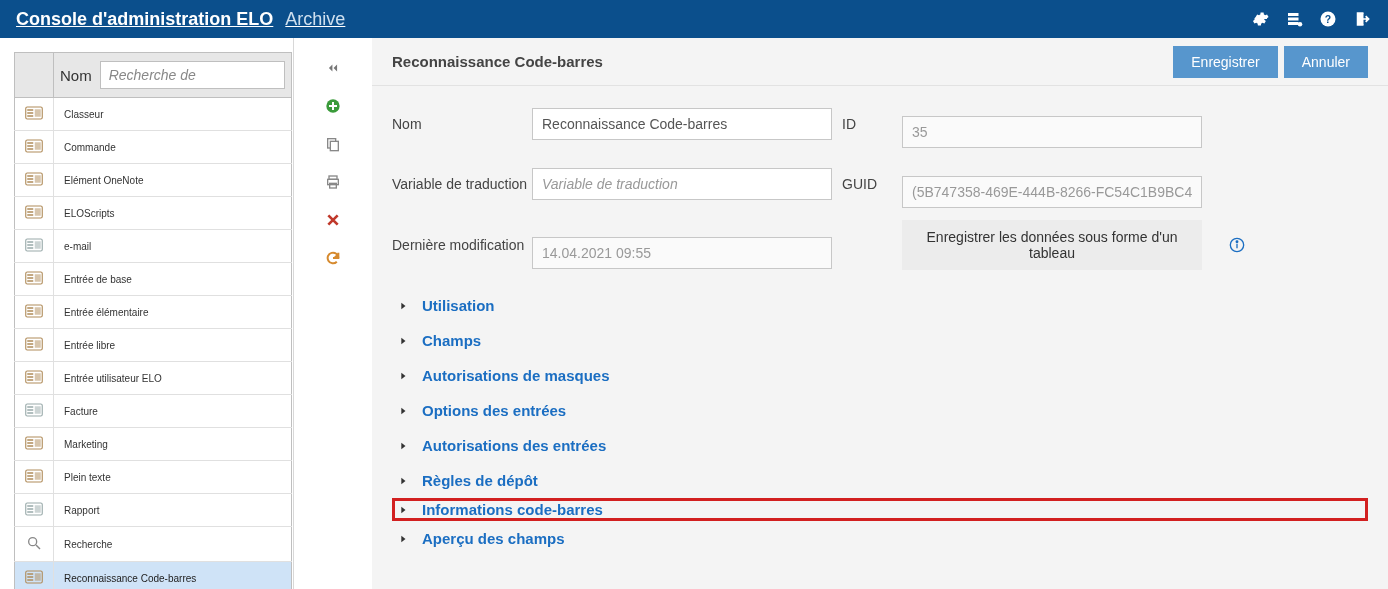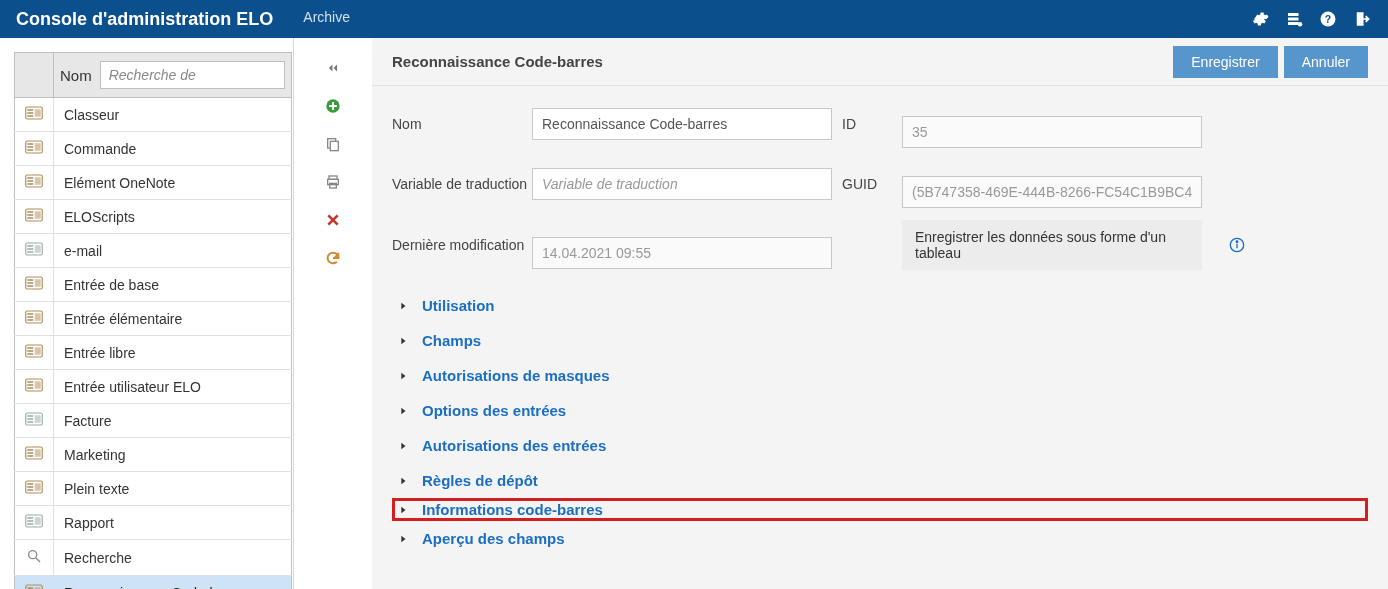--- a/index.html
+++ b/index.html
@@ -15,23 +15,23 @@
   
   .topbar {
     background: #0b4f8c;
     color: #fff;
     height: 38px;
     display: flex;
     align-items: center;
     padding: 0 16px;
     justify-content: space-between;
   }
-  .topbar-left { display: flex; align-items: flex-start; gap: 12px; }
+  .topbar-left { display: flex; align-items: center; gap: 12px; text-decoration: underline; }
   .topbar-title { font-size: 18px; font-weight: 600; }
-  .topbar-sub { font-size: 14px; color: #cfe0ef; margin-left: 18px; }
+  .topbar-sub { font-size: 18px; color: #cfe0ef; }
   .topbar-icons { display: flex; gap: 14px; align-items: center; }
   .topbar-icons svg { fill: #fff; }
   .topbar-icon { cursor: pointer; display:flex; align-items:center; justify-content:center; width:20px; height:20px; }
 
   .main {
     display: flex;
     height: calc(589px - 38px);
     gap: 16px;
   }
   
@@ -61,21 +61,21 @@
     border: 1px solid #bfbfbf;
     padding: 5px 8px;
     font-size: 14px;
     color: #555;
     width: 120px;
   }
   .search-input::placeholder { font-style: italic; color:#888; }
   .list-row td {
     border-bottom: 1px solid #e0e0e0;
     padding: 8px 10px;
-    font-size: 14px;
+    font-size: 10px;
     color: #333;
   }
   .list-row .iconcol {
     width: 38px;
     text-align: center;
     border-right: 1px solid #e0e0e0;
   }
   .list-row.selected { background: #cfe3f7; }
   .list-row.selected td { color:#222; }
   .mask-icon { display:inline-block; width:18px; height:14px; }
@@ -142,21 +142,21 @@
   }
   .inp::placeholder { font-style: italic; color:#999; }
   .inp.readonly { background:#fafafa; color:#999;margin-top:16px; }
   .save-table-btn {
     background:#ececec;
     border:1px solid #ececec;
     padding:8px 12px;
     font-size:14px;
     color:#333;
     cursor:pointer;
-    text-align:left;
+    text-align:center;
     width: 300px;
   }
   .info-icon {
     color:#1b6ec2;
     font-size:15px;
     cursor:pointer;
     display:inline-flex;
     align-items:center;
     justify-content:center;
   }

